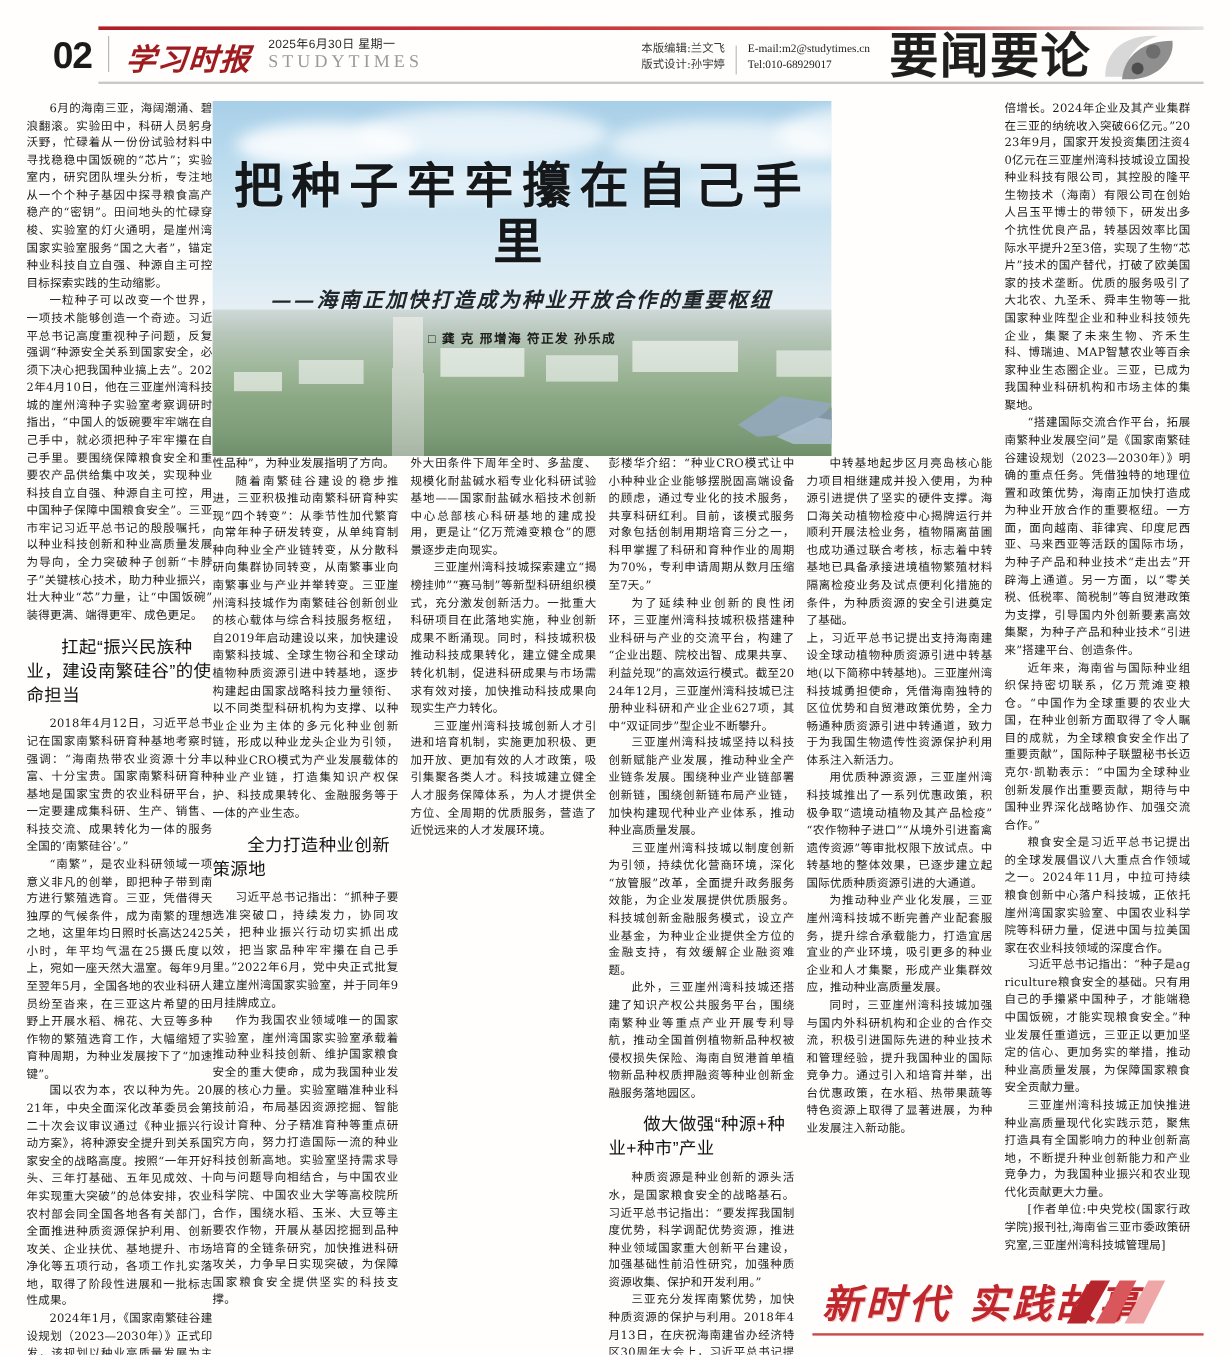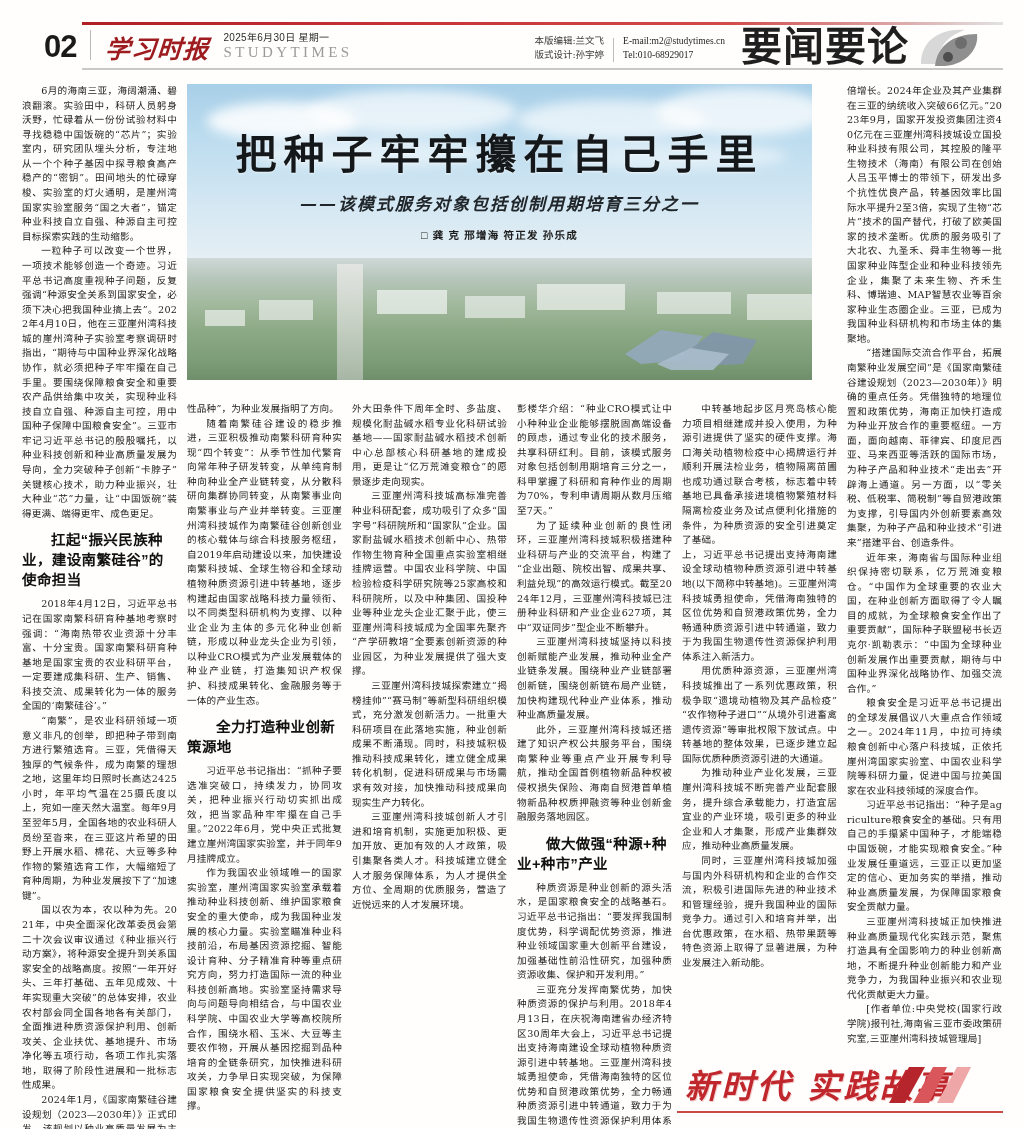--- a/index.html
+++ b/index.html
@@ -66,21 +66,20 @@
   }
   .logo-mark{
     position:relative;width:66px;height:42px;margin-left:6px;overflow:hidden;
   }
   .logo-mark .lsvg{position:absolute;left:0;top:0;}
 
   
   .content{
     position:relative;
     display:flex;
-    gap:10px;
     padding-top:6px;
     height:1040px;
     box-sizing:border-box;
   }
   .col{
     width:155px;flex:0 0 155px;
     position:relative;
   }
   .col.wide{width:auto;flex:1 1 auto;}
 
@@ -93,37 +92,37 @@
     text-indent:2em;
     font-family:"DejaVu Serif","Liberation Serif",serif;
     word-break:break-all;
     letter-spacing:.2px;
   }
   p.cn.noind{text-indent:0;}
   h2.sec{
     margin:9px 0 7px 0;
     font-family:"Liberation Sans",sans-serif;
     font-size:14.5px;
-    font-weight:700;
+    font-weight:400;
     line-height:1.38;
     color:#111;
     text-indent:2em;
     letter-spacing:.4px;
   }
   .credit-note{
     margin-top:4px;
     font-size:9px;line-height:1.5;color:#222;text-align:justify;word-break:break-all;
     text-indent:0;
   }
 
   
   .hero{
     position:relative;
-    width:625px;height:296px;
-    margin:0 0 22px 0;
+    width:516px;height:296px;
+    margin:0 0 0 0;
     overflow:hidden;
   }
   .hero .sky{
     position:absolute;inset:0;
     background:linear-gradient(to bottom,#a8cfe8 0%,#bcdcef 18%,#d5e8f3 42%,#e8f0f4 62%,#dfe9ec 72%,#cdd9d6 80%,#b9c9bd 88%,#9db89a 100%);
   }
   .cloud{position:absolute;background:rgba(255,255,255,.85);border-radius:50%;filter:blur(6px);}
   .hero .city{
     position:absolute;left:0;right:0;bottom:0;height:122px;
     background:linear-gradient(to bottom,#cfd9d8 0%,#b7c6bb 16%,#9fb79a 40%,#8aa883 62%,#7d9d78 84%,#6f8f6c 100%);
@@ -214,21 +213,21 @@
           <circle cx="33" cy="31" r="5" fill="#4d4d4d"></circle>
         </svg>
       </div>
     </div>
   </div>
 
   <div class="content">
 
     <div class="col">
       <p class="cn">6月的海南三亚，海阔潮涌、碧浪翻滚。实验田中，科研人员躬身沃野，忙碌着从一份份试验材料中寻找稳稳中国饭碗的“芯片”；实验室内，研究团队埋头分析，专注地从一个个种子基因中探寻粮食高产稳产的“密钥”。田间地头的忙碌穿梭、实验室的灯火通明，是崖州湾国家实验室服务“国之大者”，锚定种业科技自立自强、种源自主可控目标探索实践的生动缩影。</p>
-      <p class="cn">一粒种子可以改变一个世界，一项技术能够创造一个奇迹。习近平总书记高度重视种子问题，反复强调“种源安全关系到国家安全，必须下决心把我国种业搞上去”。2022年4月10日，他在三亚崖州湾科技城的崖州湾种子实验室考察调研时指出，“期待与中国种业界深化战略协作，就必须把种子牢牢攥在自己手里。要围绕保障粮食安全和重要农产品供给集中攻关，实现种业科技自立自强、种源自主可控，用中国种子保障中国粮食安全”。三亚市牢记习近平总书记的殷殷嘱托，以种业科技创新和种业高质量发展为导向，全力突破种子创新“卡脖子”关键核心技术，助力种业振兴，壮大种业“芯”力量，让“中国饭碗”装得更满、端得更牢、成色更足。</p>
+      <p class="cn">一粒种子可以改变一个世界，一项技术能够创造一个奇迹。习近平总书记高度重视种子问题，反复强调“种源安全关系到国家安全，必须下决心把我国种业搞上去”。2022年4月10日，他在三亚崖州湾科技城的崖州湾种子实验室考察调研时指出，“中国人的饭碗要牢牢端在自己手中，就必须把种子牢牢攥在自己手里。要围绕保障粮食安全和重要农产品供给集中攻关，实现种业科技自立自强、种源自主可控，用中国种子保障中国粮食安全”。三亚市牢记习近平总书记的殷殷嘱托，以种业科技创新和种业高质量发展为导向，全力突破种子创新“卡脖子”关键核心技术，助力种业振兴，壮大种业“芯”力量，让“中国饭碗”装得更满、端得更牢、成色更足。</p>
       <h2 class="sec">扛起“振兴民族种业，建设南繁硅谷”的使命担当</h2>
       <p class="cn">2018年4月12日，习近平总书记在国家南繁科研育种基地考察时强调：“海南热带农业资源十分丰富、十分宝贵。国家南繁科研育种基地是国家宝贵的农业科研平台，一定要建成集科研、生产、销售、科技交流、成果转化为一体的服务全国的‘南繁硅谷’。”</p>
       <p class="cn">“南繁”，是农业科研领域一项意义非凡的创举，即把种子带到南方进行繁殖选育。三亚，凭借得天独厚的气候条件，成为南繁的理想之地，这里年均日照时长高达2425小时，年平均气温在25摄氏度以上，宛如一座天然大温室。每年9月至翌年5月，全国各地的农业科研人员纷至沓来，在三亚这片希望的田野上开展水稻、棉花、大豆等多种作物的繁殖选育工作，大幅缩短了育种周期，为种业发展按下了“加速键”。</p>
       <p class="cn">国以农为本，农以种为先。2021年，中央全面深化改革委员会第二十次会议审议通过《种业振兴行动方案》，将种源安全提升到关系国家安全的战略高度。按照“一年开好头、三年打基础、五年见成效、十年实现重大突破”的总体安排，农业农村部会同全国各地各有关部门，全面推进种质资源保护利用、创新攻关、企业扶优、基地提升、市场净化等五项行动，各项工作扎实落地，取得了阶段性进展和一批标志性成果。</p>
       <p class="cn">2024年1月，《国家南繁硅谷建设规划（2023—2030年）》正式印发，该规划以种业高质量发展为主线，坚持“一城两地三园”(即南繁科技城；国家南繁科研育种基地，全球动植物种质资源引进中转基地；作物、畜禽、水产三类现代化种业产业园)功能布局，聚力打造“五位一体、服务全国”的科技与产业融合创新生态，加快推进种业创新链、产业链、资金链、人才链集成升级，一幅宏伟的南繁发展蓝图正徐徐展开。2025年中央一号文件再次强调，“深入实施种业振兴行动，发挥‘南繁硅谷’等重大农业科研平台作用，加快攻克一批突破</p>
     </div>
 
     <div class="col wide" style="display:block;">
       <div style="display:flex;gap:10px;">
 
@@ -254,46 +253,46 @@
             <div class="museum">
               <svg width="150" height="56" viewBox="0 0 150 56" xmlns="http://www.w3.org/2000/svg" aria-hidden="true">
                 <polygon points="8,40 44,16 86,22 70,46 24,50" fill="#93a9bd" opacity=".9"></polygon>
                 <polygon points="62,44 96,18 140,26 126,50 80,52" fill="#8296ab" opacity=".9"></polygon>
                 <polygon points="40,50 74,34 112,40 96,56 54,56" fill="#a9bccd" opacity=".9"></polygon>
               </svg>
             </div>
 
             <div class="hero-title-wrap">
               <h1 class="hero-title">把种子牢牢攥在自己手里</h1>
-              <div class="hero-sub">——该模式服务对象包括创制用期培育三分之一</div>
+              <div class="hero-sub">——海南正加快打造成为种业开放合作的重要枢纽</div>
               <div class="hero-byline">□ 龚 克 邢增海 符正发 孙乐成</div>
             </div>
           </div>
 
           <div style="display:flex;gap:10px;">
             <div class="col">
               <p class="cn noind">性品种”，为种业发展指明了方向。</p>
               <p class="cn">随着南繁硅谷建设的稳步推进，三亚积极推动南繁科研育种实现“四个转变”：从季节性加代繁育向常年种子研发转变，从单纯育制种向种业全产业链转变，从分散科研向集群协同转变，从南繁事业向南繁事业与产业并举转变。三亚崖州湾科技城作为南繁硅谷创新创业的核心载体与综合科技服务枢纽，自2019年启动建设以来，加快建设南繁科技城、全球生物谷和全球动植物种质资源引进中转基地，逐步构建起由国家战略科技力量领衔、以不同类型科研机构为支撑、以种业企业为主体的多元化种业创新链，形成以种业龙头企业为引领，以种业CRO模式为产业发展载体的种业产业链，打造集知识产权保护、科技成果转化、金融服务等于一体的产业生态。</p>
               <h2 class="sec">全力打造种业创新策源地</h2>
               <p class="cn">习近平总书记指出：“抓种子要选准突破口，持续发力，协同攻关，把种业振兴行动切实抓出成效，把当家品种牢牢攥在自己手里。”2022年6月，党中央正式批复建立崖州湾国家实验室，并于同年9月挂牌成立。</p>
               <p class="cn">作为我国农业领域唯一的国家实验室，崖州湾国家实验室承载着推动种业科技创新、维护国家粮食安全的重大使命，成为我国种业发展的核心力量。实验室瞄准种业科技前沿，布局基因资源挖掘、智能设计育种、分子精准育种等重点研究方向，努力打造国际一流的种业科技创新高地。实验室坚持需求导向与问题导向相结合，与中国农业科学院、中国农业大学等高校院所合作，围绕水稻、玉米、大豆等主要农作物，开展从基因挖掘到品种培育的全链条研究，加快推进科研攻关，力争早日实现突破，为保障国家粮食安全提供坚实的科技支撑。</p>
 
             </div>
 
             <div class="col">
               <p class="cn noind">外大田条件下周年全时、多盐度、规模化耐盐碱水稻专业化科研试验基地——国家耐盐碱水稻技术创新中心总部核心科研基地的建成投用，更是让“亿万荒滩变粮仓”的愿景逐步走向现实。</p>
-              <p class="cn">三亚崖州湾科技城高标准完善种业科研配套，成功吸引了众多“国字号”科研院所和“国家队”企业。国家耐盐碱水稻技术创新中心、热带作物生物育种全国重点实验室相继挂牌运营。中国农业科学院、中国检验检疫科学研究院等25家高校和科研院所，以及中种集团、国投种业等种业龙头企业汇聚于此，使三亚崖州湾科技城成为全国率先聚齐“产学研教培”全要素创新资源的种业园区，为种业发展提供了强大支撑。</p>
               <p class="cn">三亚崖州湾科技城探索建立“揭榜挂帅”“赛马制”等新型科研组织模式，充分激发创新活力。一批重大科研项目在此落地实施，种业创新成果不断涌现。同时，科技城积极推动科技成果转化，建立健全成果转化机制，促进科研成果与市场需求有效对接，加快推动科技成果向现实生产力转化。</p>
               <p class="cn">三亚崖州湾科技城创新人才引进和培育机制，实施更加积极、更加开放、更加有效的人才政策，吸引集聚各类人才。科技城建立健全人才服务保障体系，为人才提供全方位、全周期的优质服务，营造了近悦远来的人才发展环境。</p>
             </div>
 
             <div class="col">
               <p class="cn noind">彭楼华介绍：“种业CRO模式让中小种种业企业能够摆脱固高端设备的顾虑，通过专业化的技术服务，共享科研红利。目前，该模式服务对象包括创制用期培育三分之一，科甲掌握了科研和育种作业的周期为70%，专利申请周期从数月压缩至7天。”</p>
               <p class="cn">为了延续种业创新的良性闭环，三亚崖州湾科技城积极搭建种业科研与产业的交流平台，构建了“企业出题、院校出智、成果共享、利益兑现”的高效运行模式。截至2024年12月，三亚崖州湾科技城已注册种业科研和产业企业627项，其中“双证同步”型企业不断攀升。</p>
               <p class="cn">三亚崖州湾科技城坚持以科技创新赋能产业发展，推动种业全产业链条发展。围绕种业产业链部署创新链，围绕创新链布局产业链，加快构建现代种业产业体系，推动种业高质量发展。</p>
+              <p class="cn">三亚崖州湾科技城以制度创新为引领，持续优化营商环境，深化“放管服”改革，全面提升政务服务效能，为企业发展提供优质服务。科技城创新金融服务模式，设立产业基金，为种业企业提供全方位的金融支持，有效缓解企业融资难题。</p>
               <p class="cn">此外，三亚崖州湾科技城还搭建了知识产权公共服务平台，围绕南繁种业等重点产业开展专利导航，推动全国首例植物新品种权被侵权损失保险、海南自贸港首单植物新品种权质押融资等种业创新金融服务落地园区。</p>
               <h2 class="sec">做大做强“种源+种业+种市”产业</h2>
               <p class="cn">种质资源是种业创新的源头活水，是国家粮食安全的战略基石。习近平总书记指出：“要发挥我国制度优势，科学调配优势资源，推进种业领域国家重大创新平台建设，加强基础性前沿性研究，加强种质资源收集、保护和开发利用。”</p>
               <p class="cn">三亚充分发挥南繁优势，加快种质资源的保护与利用。2018年4月13日，在庆祝海南建省办经济特区30周年大会上，习近平总书记提出支持海南建设全球动植物种质资源引进中转基地。三亚崖州湾科技城勇担使命，凭借海南独特的区位优势和自贸港政策优势，全力畅通种质资源引进中转通道，致力于为我国生物遗传性资源保护利用体系注入新活力。</p>
             </div>
 
             <div class="col">
               <p class="cn">中转基地起步区月亮岛核心能力项目相继建成并投入使用，为种源引进提供了坚实的硬件支撑。海口海关动植物检疫中心揭牌运行并顺利开展法检业务，植物隔离苗圃也成功通过联合考核，标志着中转基地已具备承接进境植物繁殖材料隔离检疫业务及试点便利化措施的条件，为种质资源的安全引进奠定了基础。</p>
               <p class="cn noind">上，习近平总书记提出支持海南建设全球动植物种质资源引进中转基地(以下简称中转基地)。三亚崖州湾科技城勇担使命，凭借海南独特的区位优势和自贸港政策优势，全力畅通种质资源引进中转通道，致力于为我国生物遗传性资源保护利用体系注入新活力。</p>
               <p class="cn">用优质种源资源，三亚崖州湾科技城推出了一系列优惠政策，积极争取“遗境动植物及其产品检疫”“农作物种子进口”“从境外引进畜禽遗传资源”等审批权限下放试点。中转基地的整体效果，已逐步建立起国际优质种质资源引进的大通道。</p>

